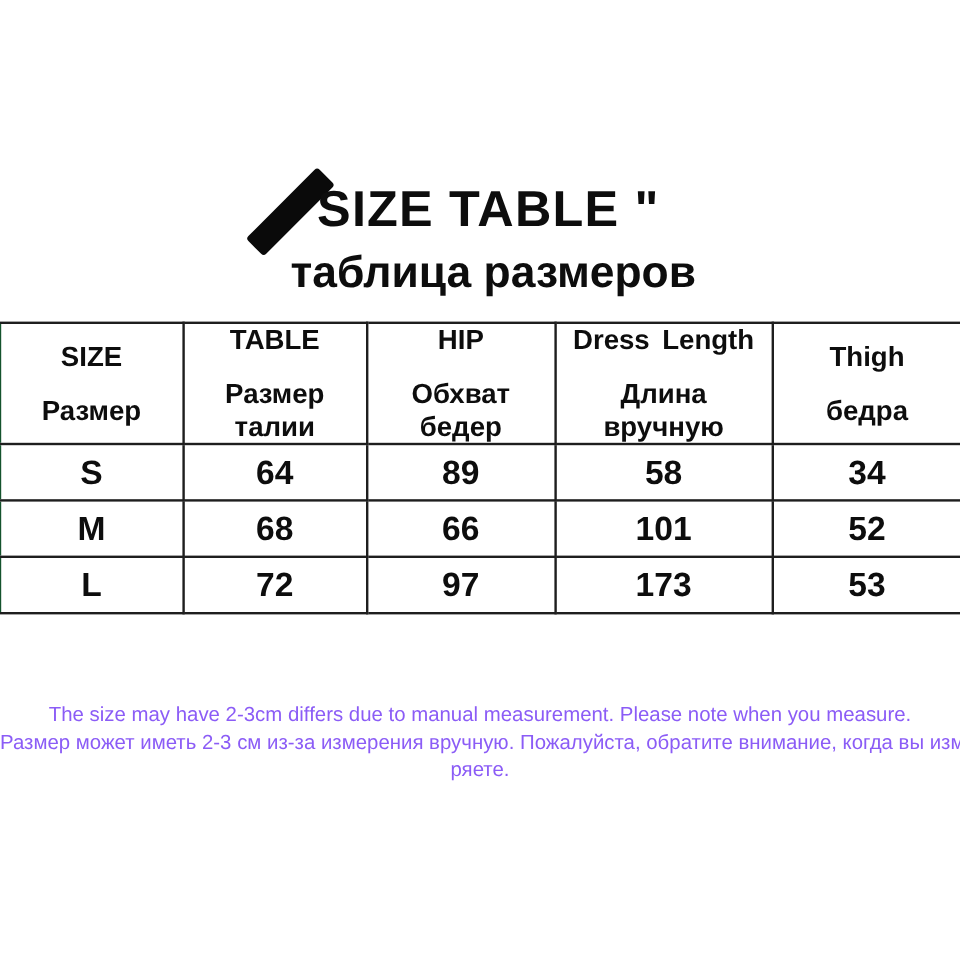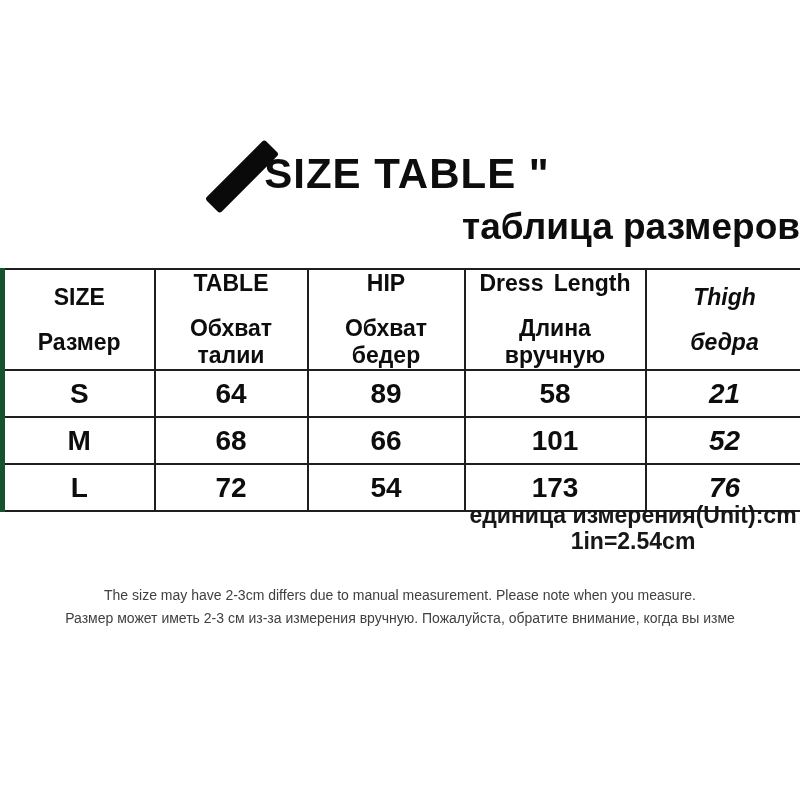--- a/index.html
+++ b/index.html
@@ -37,21 +37,21 @@
     letter-spacing: 1px;
     color: #0d0d0d;
     white-space: nowrap;
   }
   .title-sub {
     position: absolute;
     left: 0; top: 206px;
     width: 800px;
     padding-left: 22px;
     box-sizing: border-box;
-    text-align: right;
+    text-align: center;
     font-size: 37px;
     font-weight: bold;
     color: #0d0d0d;
     white-space: nowrap;
   }
 
   
   table.size-table {
     position: absolute;
     top: 268px; left: 0;
@@ -59,22 +59,22 @@
     border-collapse: collapse;
     table-layout: fixed;
   }
   .size-table th, .size-table td {
     border: 2px solid #1e1e1e;
     text-align: center;
     vertical-align: middle;
     padding: 0;
     background: #ffffff;
   }
-  .size-table th:first-child, .size-table td:first-child { border-left: 5px solid #14532d; }
-  .size-table th:last-child,  .size-table td:last-child  { border-right: none; font-style: italic; }
+  .size-table th:first-child, .size-table td:first-child { border-left: 1px solid #14532d; }
+  .size-table th:last-child,  .size-table td:last-child  { border-right: none; }
   .size-table thead th { height: 88px; font-weight: bold; }
   .hdr-en {
     font-size: 23px;
     font-weight: bold;
     word-spacing: 4px;
     margin-bottom: 18px;
     color: #0d0d0d;
   }
   .hdr-ru {
     font-size: 23px;
@@ -100,22 +100,22 @@
   }
   .units .u-line1 { font-size: 23px; line-height: 26px; white-space: nowrap; }
   .units .u-line2 { font-size: 23px; line-height: 27px; white-space: nowrap; }
 
   
   .notes {
     position: absolute;
     top: 584px; left: 0;
     width: 800px;
     text-align: center;
-    color: #404040;
-    font-size: 14px;
+    color: #8b5cf6;
+    font-size: 17px;
     line-height: 23px;
   }
   .notes div { white-space: nowrap; }
 </style>
 </head>
 <body>
 
 <div class="page">
 
   <div class="brush"></div>
@@ -131,21 +131,21 @@
         <col style="width:157px">
     </colgroup>
     <thead>
       <tr>
         <th>
           <div class="hdr-en">SIZE</div>
           <div class="hdr-ru">Размер</div>
         </th>
         <th>
           <div class="hdr-en">TABLE</div>
-          <div class="hdr-ru">Обхват талии</div>
+          <div class="hdr-ru">Размер талии</div>
         </th>
         <th>
           <div class="hdr-en">HIP</div>
           <div class="hdr-ru">Обхват бедер</div>
         </th>
         <th>
           <div class="hdr-en">Dress Length</div>
           <div class="hdr-ru">Длина вручную</div>
         </th>
         <th>
@@ -153,42 +153,39 @@
           <div class="hdr-ru">бедра</div>
         </th>
       </tr>
     </thead>
     <tbody>
       <tr>
         <td>S</td>
         <td>64</td>
         <td>89</td>
         <td>58</td>
-        <td>21</td>
+        <td>34</td>
       </tr>
       <tr>
         <td>M</td>
         <td>68</td>
         <td>66</td>
         <td>101</td>
         <td>52</td>
       </tr>
       <tr>
         <td>L</td>
         <td>72</td>
-        <td>54</td>
+        <td>97</td>
         <td>173</td>
-        <td>76</td>
+        <td>53</td>
       </tr>
     </tbody>
   </table>
 
-  <div class="units">
-    <div class="u-line1">единица измерения(Unit):cm</div>
-    <div class="u-line2">1in=2.54cm</div>
-  </div>
 
   <div class="notes">
     <div>The size may have 2-3cm differs due to manual measurement. Please note when you measure.</div>
     <div>Размер может иметь 2-3 см из-за измерения вручную. Пожалуйста, обратите внимание, когда вы изме</div>
+    <div>ряете.</div>
   </div>
 
 </div>
 
 </body></html>

